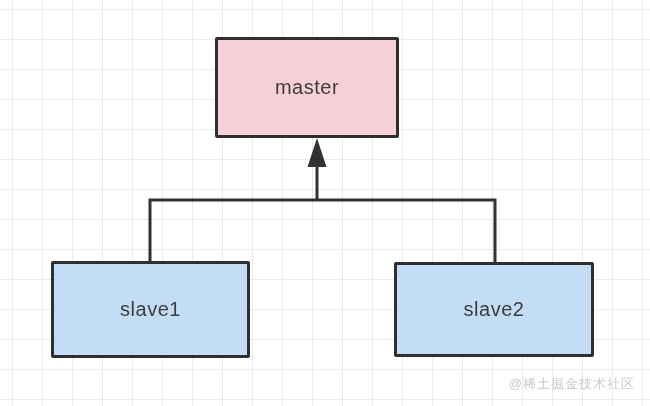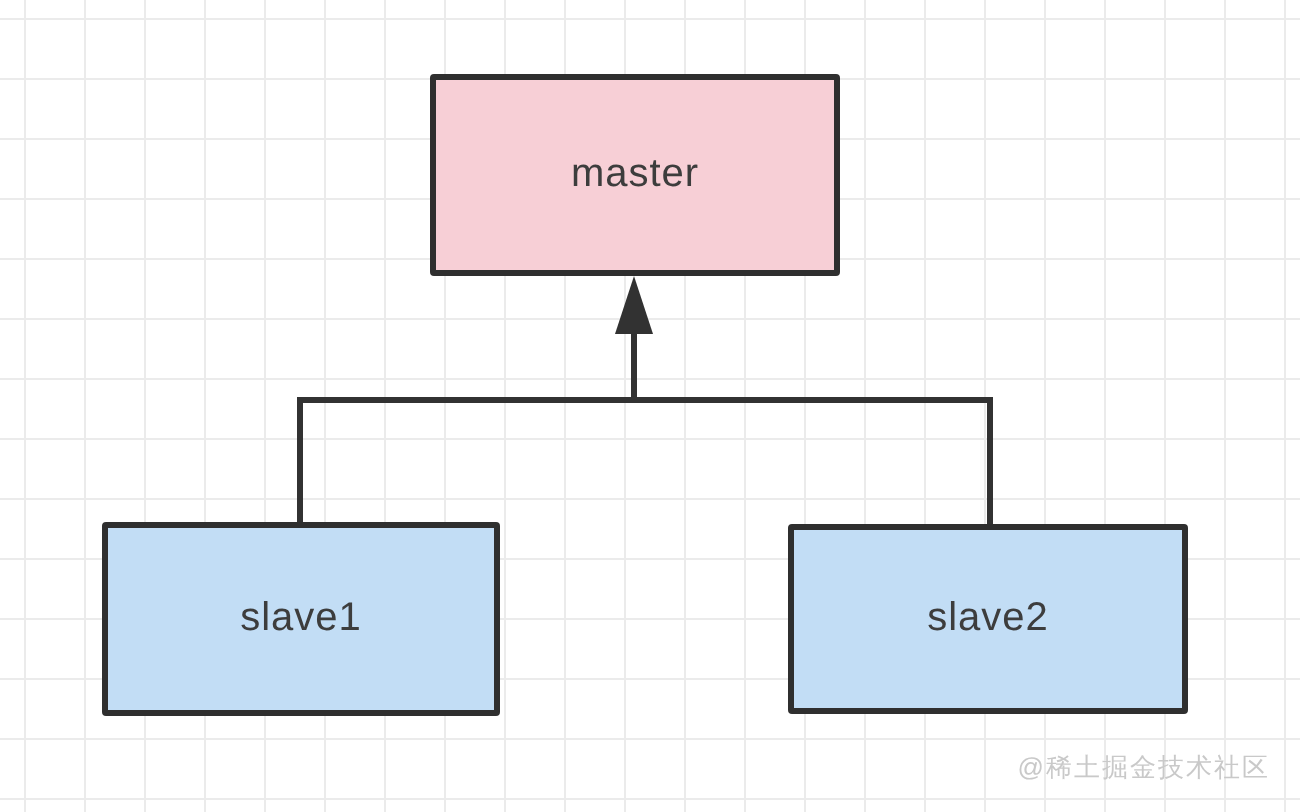--- a/index.html
+++ b/index.html
@@ -43,21 +43,21 @@
     border: 3px solid #2f2f2f;
     border-radius: 2px;
     box-sizing: border-box;
     font-size: 20px;
     color: #3d3d3d;
     letter-spacing: 0.5px;
   }
   .node-master {
     left: 215px;
     top: 37px;
-    width: 205px;
+    width: 184px;
     height: 101px;
     background: #f7cfd6;
   }
   .node-slave1 {
     left: 51px;
     top: 261px;
     width: 199px;
     height: 97px;
     background: #c2ddf5;
   }

